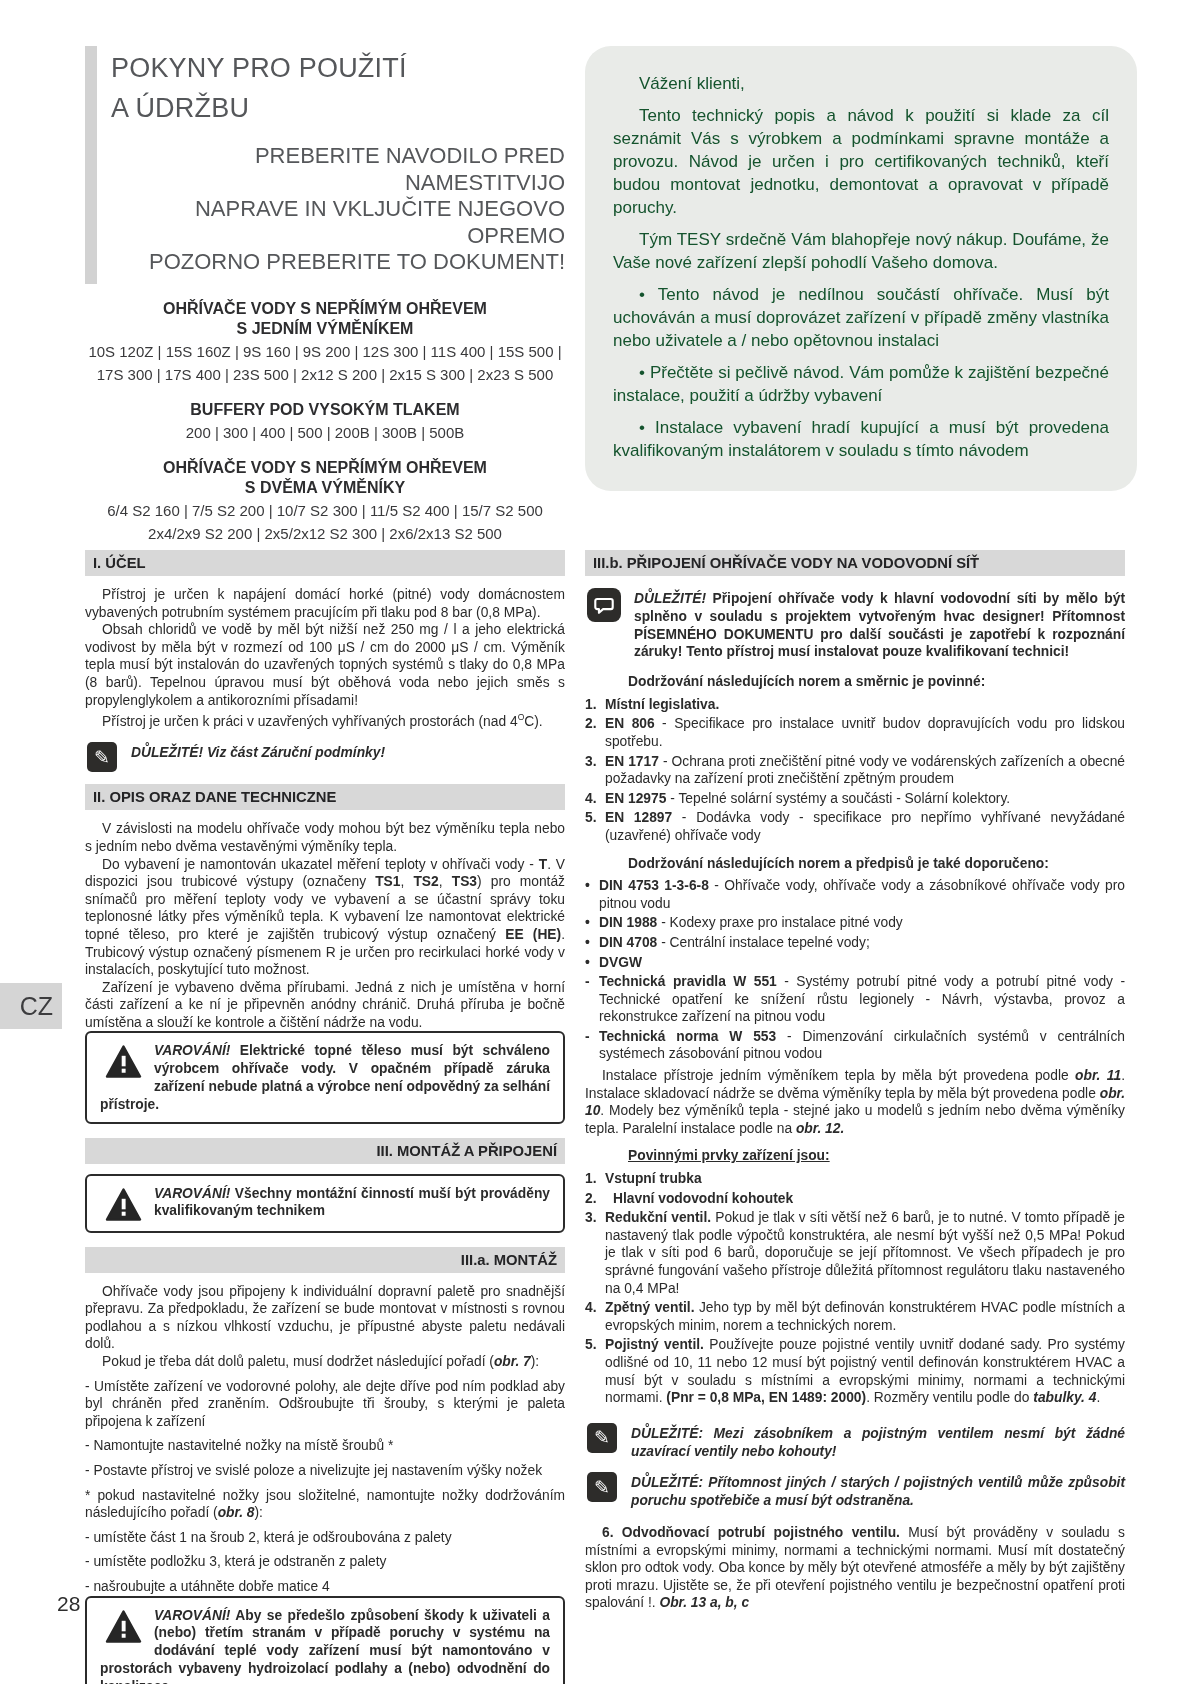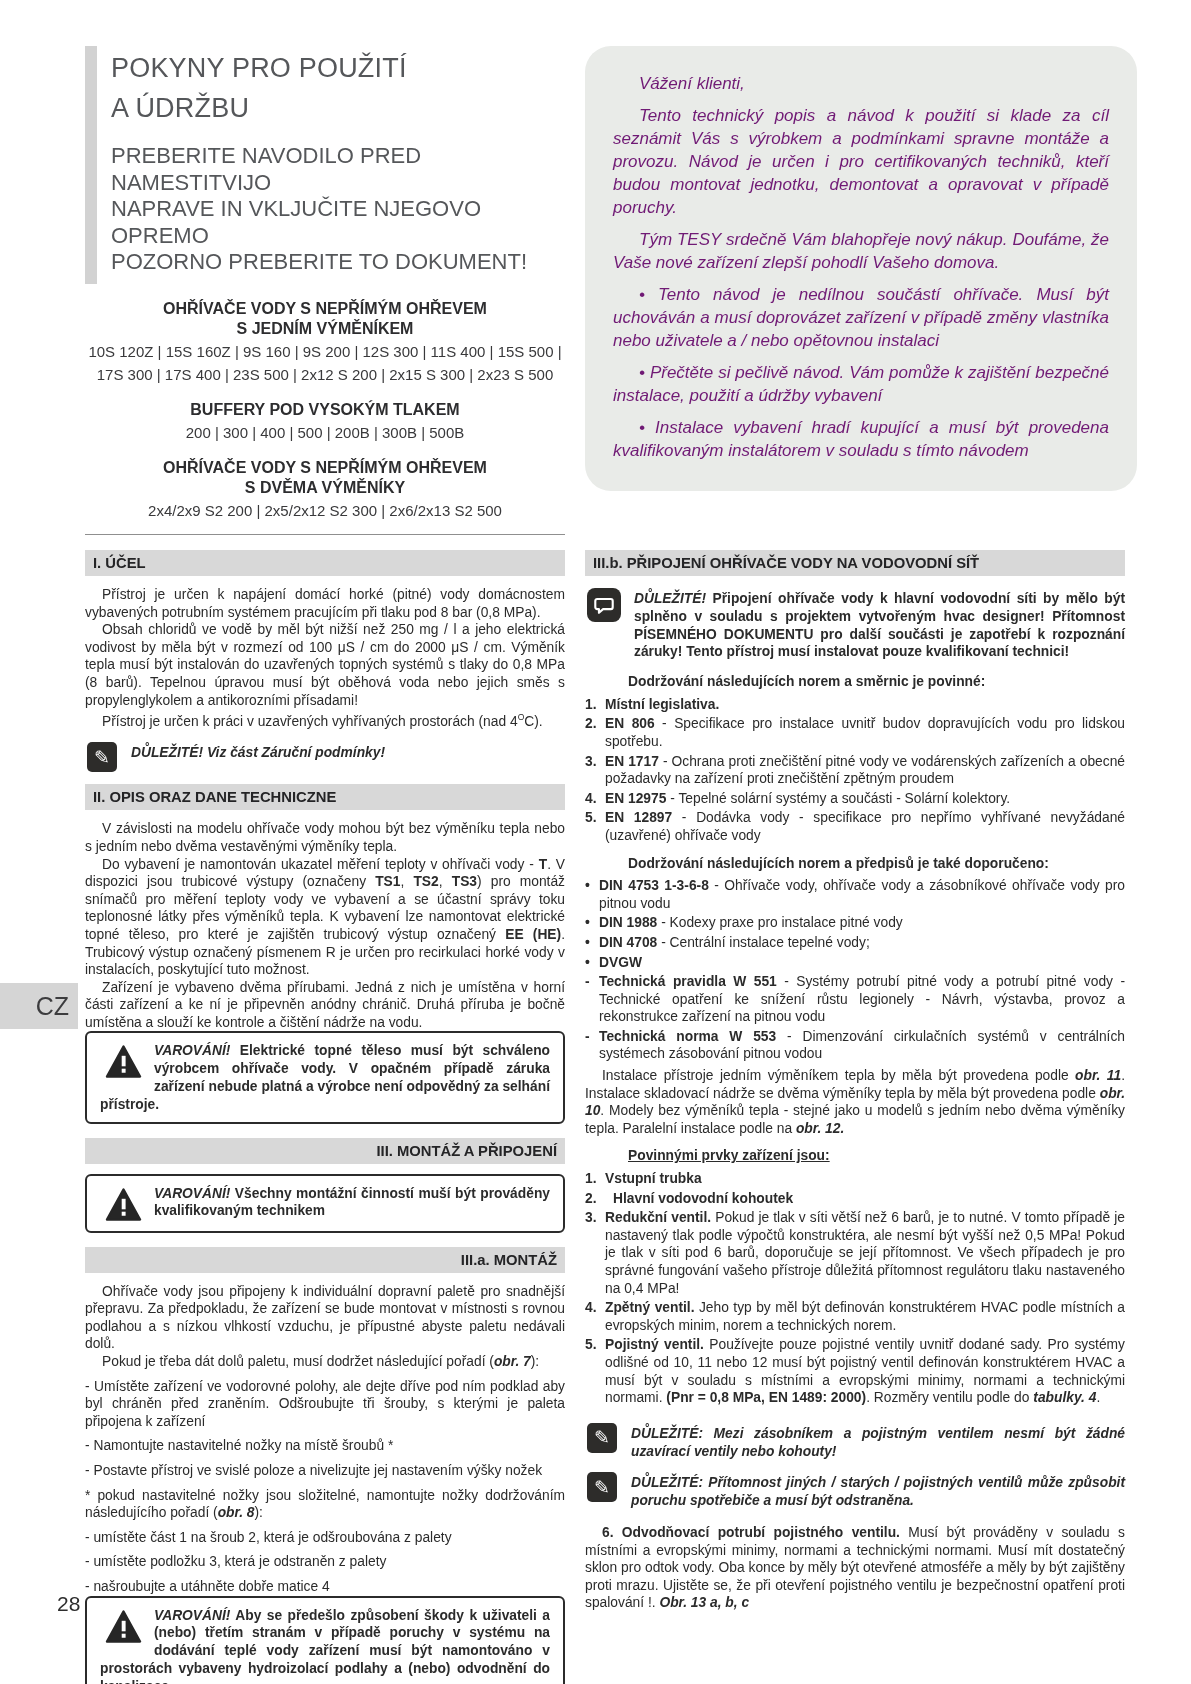--- a/index.html
+++ b/index.html
@@ -3,32 +3,32 @@
 <meta charset="utf-8">
 <style>
   html,body{margin:0;padding:0;background:#ffffff;}
   .page{position:relative;width:1191px;height:1684px;background:#ffffff;
         font-family:"Liberation Sans",sans-serif;color:#2b2b2b;overflow:hidden;}
 
   
   .top-left{position:absolute;left:85px;top:46px;width:480px;}
   .title-wrap{border-left:12px solid #d2d2d2;padding:2px 0 8px 14px;}
   .title-line{display:block;font-size:27px;line-height:40px;font-weight:400;color:#55575a;letter-spacing:.2px;}
-  .subtitle{margin-top:15px;}
+  .subtitle{margin-top:15px;text-align:right;}
   .subtitle-line{display:block;font-size:22px;line-height:26.5px;color:#55575a;}
   .models{margin-top:12px;text-align:center;}
   .group-title{margin-top:15px;}
   .group-title span{display:block;font-size:16px;line-height:20px;font-weight:bold;color:#2d2d2f;}
   .model-line{display:block;font-size:15px;line-height:21px;color:#39393b;margin-top:2px;}
   hr.sep{border:none;border-top:1px solid #8f8f8f;margin:13px 0 0;}
 
   
   .letter{position:absolute;left:585px;top:46px;width:552px;min-height:416px;background:#e9ebe8;
           border-radius:26px;padding:26px 28px 20px;box-sizing:border-box;
-          font-style:italic;font-size:17px;line-height:23px;color:#701a75;text-align:justify;}
+          font-size:17px;line-height:23px;color:#14532d;text-align:justify;}
   .letter p{margin:0 0 9px;text-indent:26px;}
 
   
   .col{position:absolute;top:550px;}
   .col-left{left:85px;width:480px;}
   .col-right{left:585px;width:540px;}
   .sec-bar{background:#d8d8d8;font-weight:bold;font-size:14.8px;line-height:17px;color:#242426;
            padding:5px 8px 4px;margin:0 0 10px;}
   .mt{margin-top:14px;text-align:right;}
   .para{font-size:13.8px;line-height:17.6px;text-align:justify;margin:0;text-indent:17px;}
@@ -47,21 +47,21 @@
 
   .subhead{font-size:13.8px;line-height:17.6px;font-weight:bold;margin:10px 0 5px 14px;padding-left:29px;}
   .subhead.u{text-decoration:underline;}
   .nlist{margin:0 0 2px;}
   .nitem{display:flex;margin:2px 0 0;font-size:13.8px;line-height:17.6px;}
   .nitem .n{flex:none;width:20px;font-weight:bold;}
   .nitem.bullet .n{width:14px;font-weight:bold;}
   .nitem .c{flex:1;text-align:justify;}
 
   
-  .cz-tab{position:absolute;left:0;top:983px;width:78px;height:46px;background:#d5d5d5;
+  .cz-tab{position:absolute;left:0;top:983px;width:62px;height:46px;background:#d5d5d5;
           display:flex;align-items:center;justify-content:flex-end;padding-right:9px;
           box-sizing:border-box;font-size:25px;color:#3c3c3e;}
   .pnum{position:absolute;left:57px;top:1592px;font-size:21px;color:#2e2e2e;}
 </style>
 </head>
 <body>
 
 <div class="page">
 
   <div class="cz-tab">
@@ -88,20 +88,21 @@
       <span class="model-line">10S 120Z  |  15S 160Z  |  9S 160  |  9S 200  |  12S 300  |  11S 400  |  15S 500  |</span>
       <span class="model-line">17S 300  |  17S 400  |  23S 500  |  2x12 S 200  |  2x15 S 300  |  2x23 S 500</span>
       <div class="group-title">
         <span>BUFFERY POD VYSOKÝM TLAKEM</span>
       </div>
       <span class="model-line">200  |  300  |  400  |  500  |  200B  |  300B  |  500B</span>
       <div class="group-title">
         <span>OHŘÍVAČE VODY S NEPŘÍMÝM OHŘEVEM</span>
         <span>S DVĚMA VÝMĚNÍKY</span>
       </div>
+      <span class="model-line">6/4 S2 160  |  7/5 S2 200  |  10/7 S2 300  |  11/5 S2 400  |  15/7 S2 500</span>
       <span class="model-line">2x4/2x9 S2 200  |  2x5/2x12 S2 300  |  2x6/2x13 S2 500</span>
     </div>
     <hr class="sep">
   </div>
 
   <div class="letter">
     <p>Vážení klienti,</p>
     <p>Tento technický popis a návod k použití si klade za cíl seznámit Vás s výrobkem a podmínkami spravne montáže a provozu. Návod je určen i pro certifikovaných techniků, kteří budou montovat jednotku, demontovat a opravovat v případě poruchy.</p>
     <p>Tým TESY srdečně Vám blahopřeje nový nákup. Doufáme, že Vaše nové zařízení zlepší pohodlí Vašeho domova.</p>
     <p>•  Tento návod je nedílnou součástí ohřívače. Musí být uchováván a musí doprovázet zařízení v případě změny vlastníka nebo uživatele a / nebo opětovnou instalaci</p>

